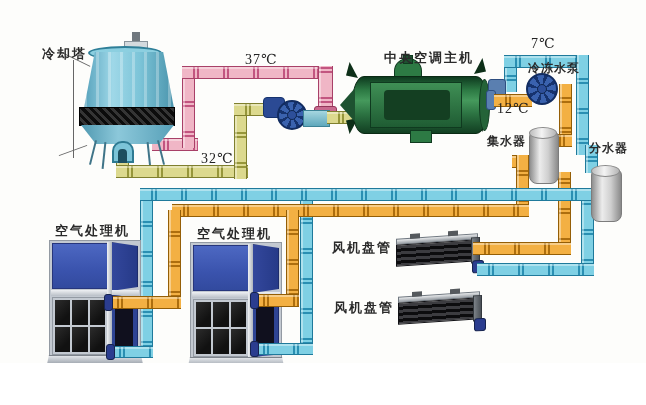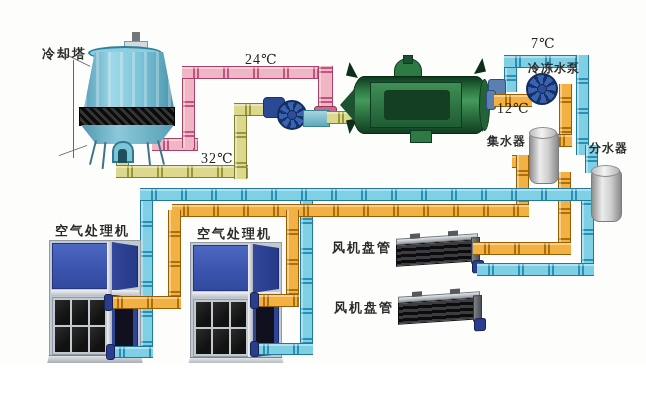--- a/index.html
+++ b/index.html
@@ -246,21 +246,22 @@
     <div class="foot2"></div>
     <div class="body"></div>
     <div class="cap"></div>
     <div class="fit"></div>
   </div>
 
   <div class="pipe ph og" style="left:473px;top:242px;width:98px;"></div>
   <div class="pipe ph cy" style="left:477px;top:263px;width:117px;"></div>
 
   <div class="lbl" style="left:42px;top:45px;">冷却塔</div>
-  <div class="temp" style="left:245px;top:51px;">24℃</div>
+  <div class="temp" style="left:245px;top:51px;">37℃</div>
+  <div class="lbl" style="left:384px;top:49px;">中央空调主机</div>
   <div class="temp" style="left:531px;top:35px;">7℃</div>
   <div class="lbl" style="left:528px;top:60px;font-size:12px;letter-spacing:1px;">冷冻水泵</div>
   <div class="temp" style="left:497px;top:100px;">12℃</div>
   <div class="temp" style="left:201px;top:150px;">32℃</div>
   <div class="lbl" style="left:487px;top:133px;font-size:12px;letter-spacing:1px;">集水器</div>
   <div class="lbl" style="left:589px;top:140px;font-size:12px;letter-spacing:1px;">分水器</div>
   <div class="lbl" style="left:55px;top:222px;">空气处理机</div>
   <div class="lbl" style="left:197px;top:225px;">空气处理机</div>
   <div class="lbl" style="left:332px;top:239px;">风机盘管</div>
   <div class="lbl" style="left:334px;top:299px;">风机盘管</div>

